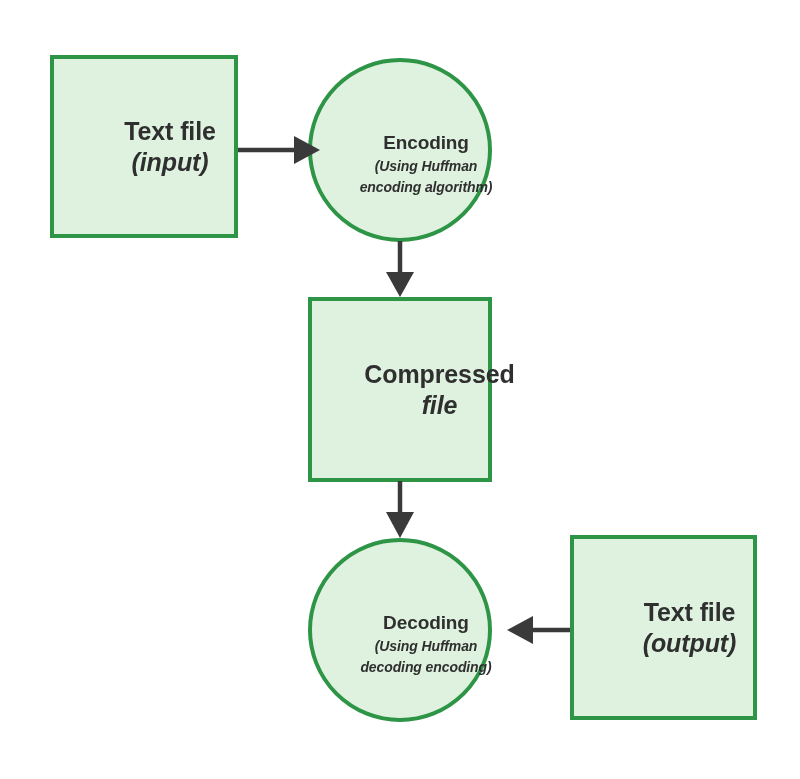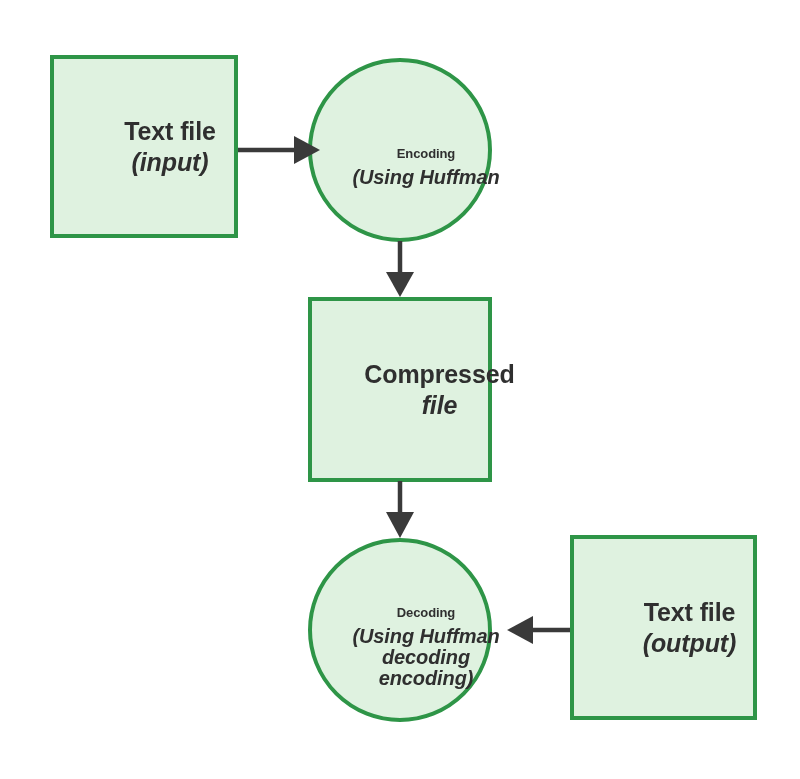--- a/index.html
+++ b/index.html
@@ -49,27 +49,27 @@
   .box-label .label-title {
     font-size: 25px;
     line-height: 31px;
   }
   .box-label .label-sub {
     font-size: 25px;
     line-height: 31px;
   }
   
   .circle-label .label-title {
-    font-size: 13px;
+    font-size: 19px;
     line-height: 25px;
     margin-bottom: 1px;
     margin-top: 28px;
   }
   .circle-label .label-sub {
-    font-size: 20px;
+    font-size: 14px;
     line-height: 21px;
   }
   
   #label-text-file-input  { left: 50px;  top: 55px;  width: 188px; height: 183px; }
   #label-encoding         { left: 308px; top: 58px;  width: 184px; height: 184px; }
   #label-compressed-file  { left: 308px; top: 297px; width: 211px; height: 185px; }
   #label-decoding         { left: 308px; top: 538px; width: 184px; height: 184px; align-items: center; }
   #label-text-file-output { left: 570px; top: 535px; width: 187px; height: 185px; }
 </style>
 </head>
@@ -111,20 +111,21 @@
   </svg>
 
   <div class="node-label box-label" id="label-text-file-input">
     <span class="label-title">Text file</span>
     <span class="label-sub">(input)</span>
   </div>
 
   <div class="node-label circle-label" id="label-encoding">
     <span class="label-title">Encoding</span>
     <span class="label-sub">(Using Huffman</span>
+    <span class="label-sub">encoding algorithm)</span>
   </div>
 
   <div class="node-label box-label" id="label-compressed-file">
     <span class="label-title">Compressed</span>
     <span class="label-sub">file</span>
   </div>
 
   <div class="node-label circle-label" id="label-decoding">
     <span class="label-title">Decoding</span>
     <span class="label-sub">(Using Huffman</span>

